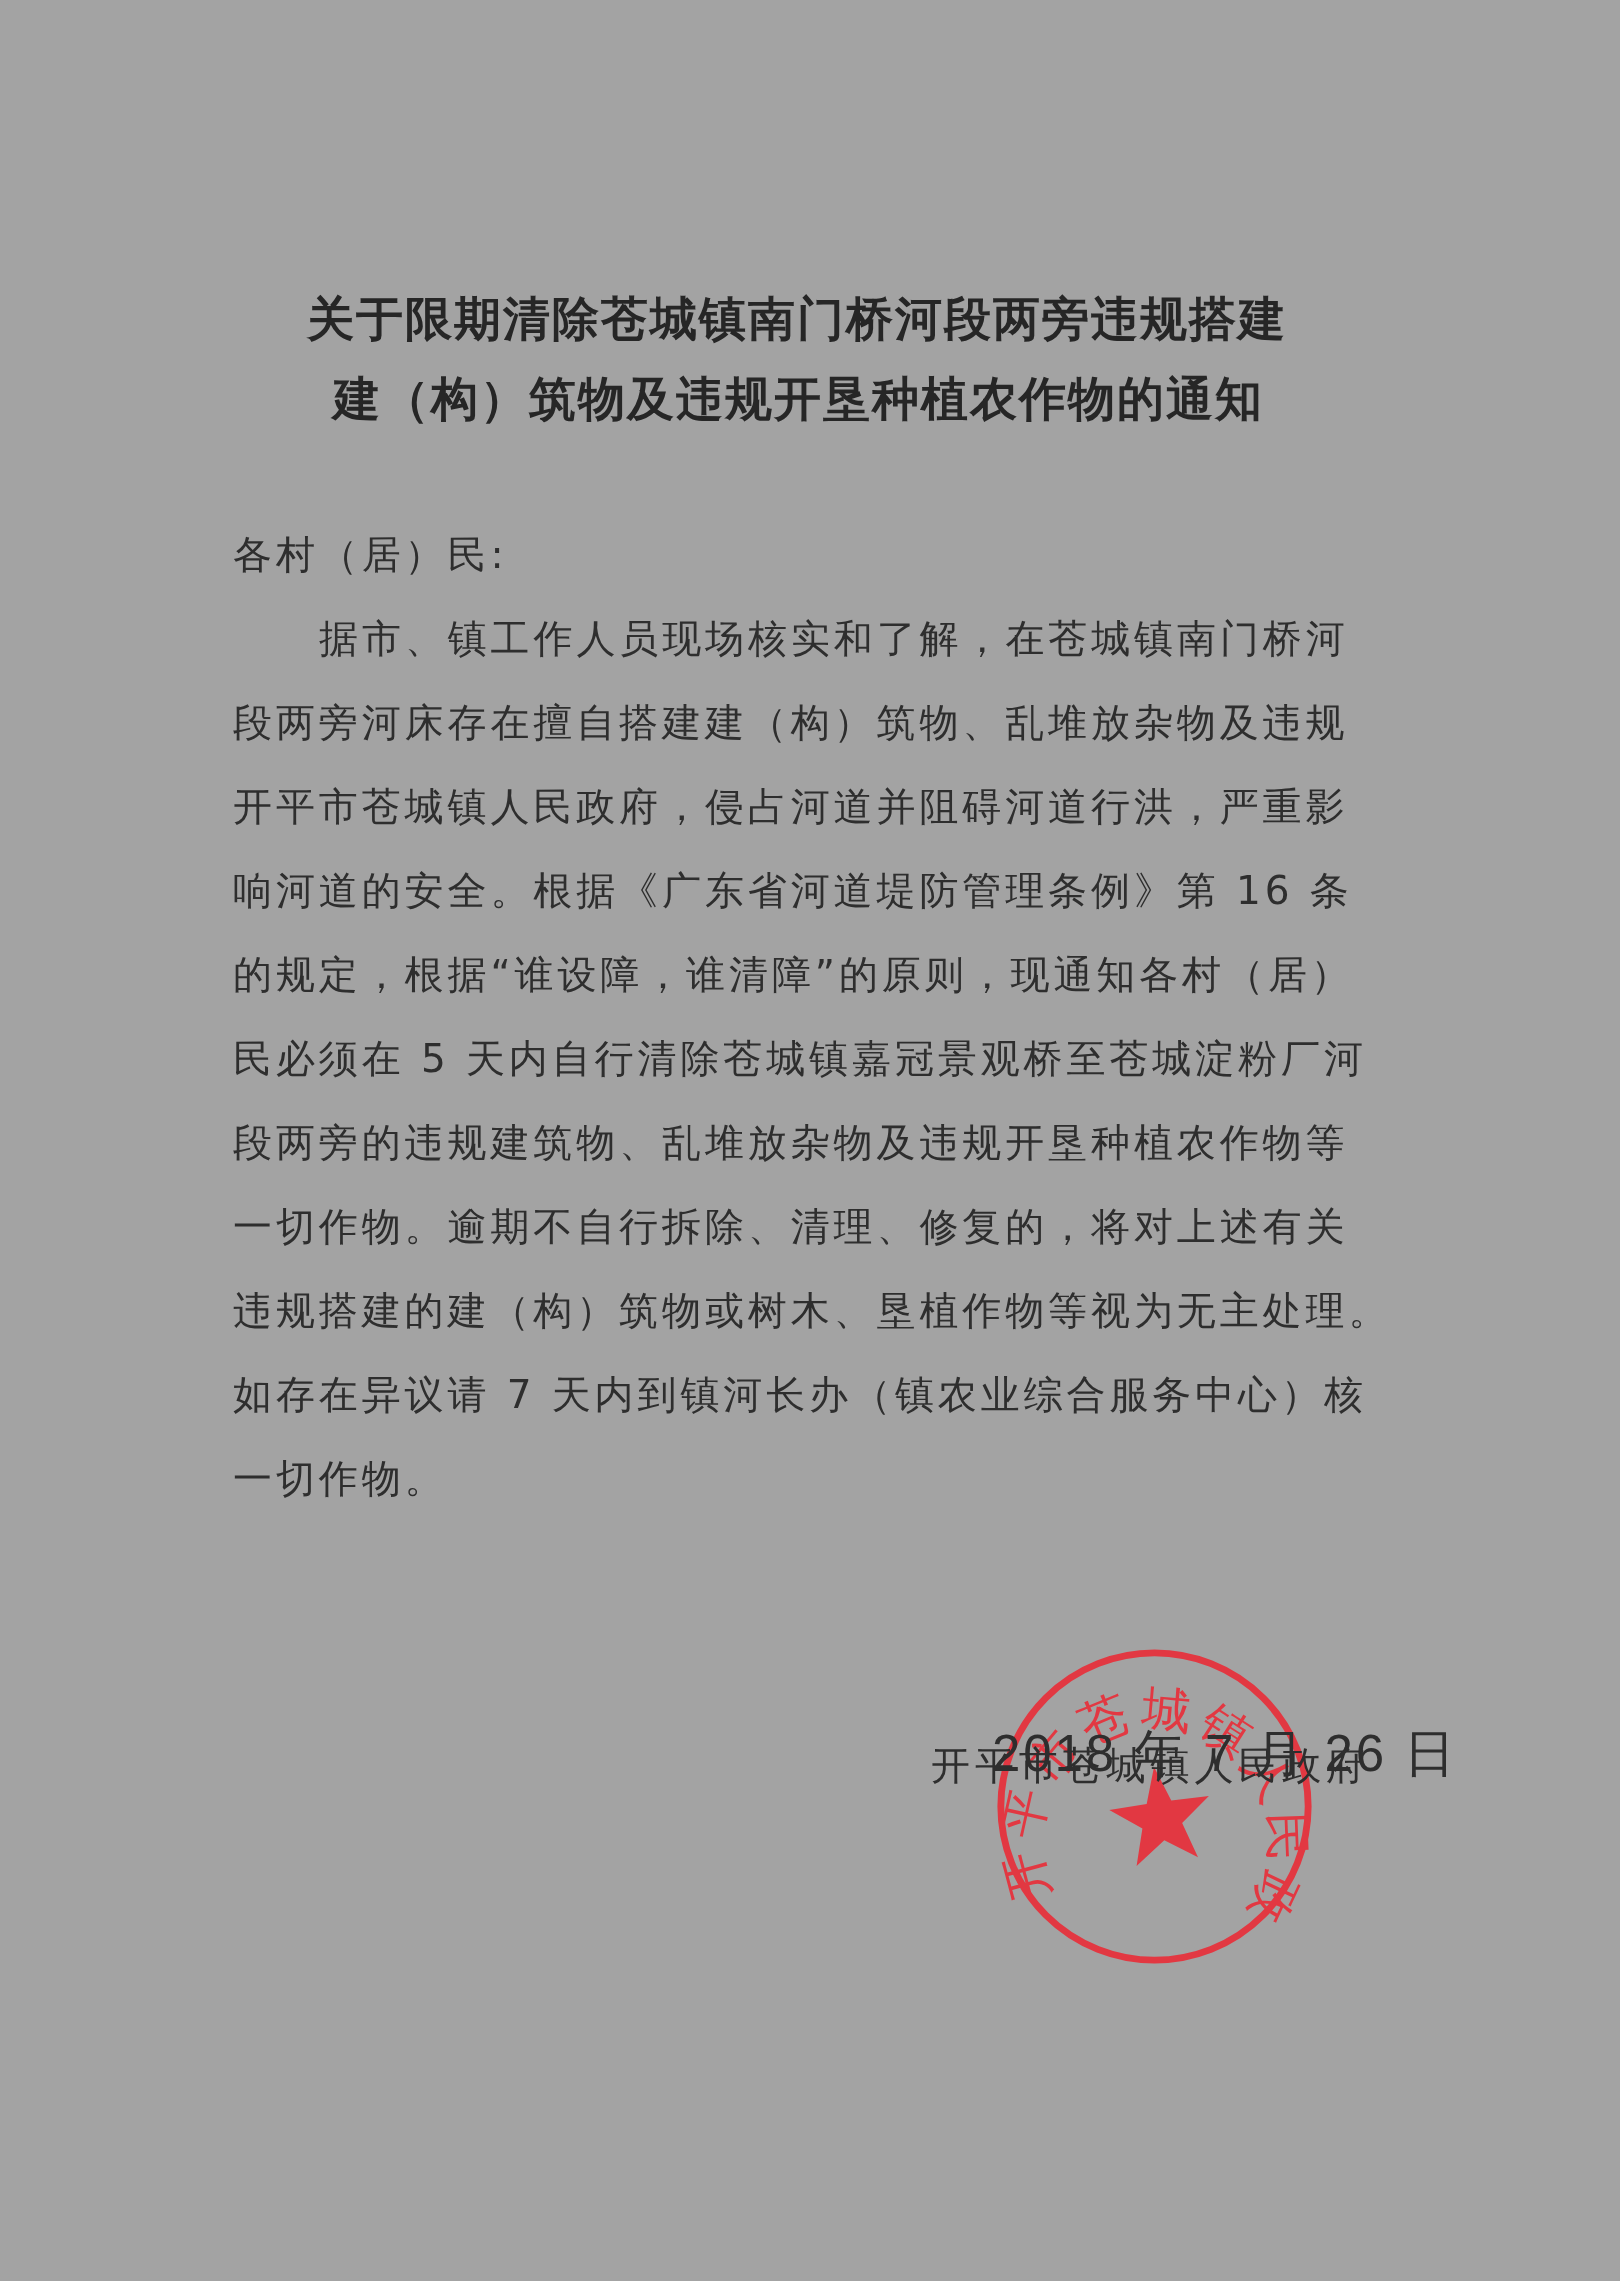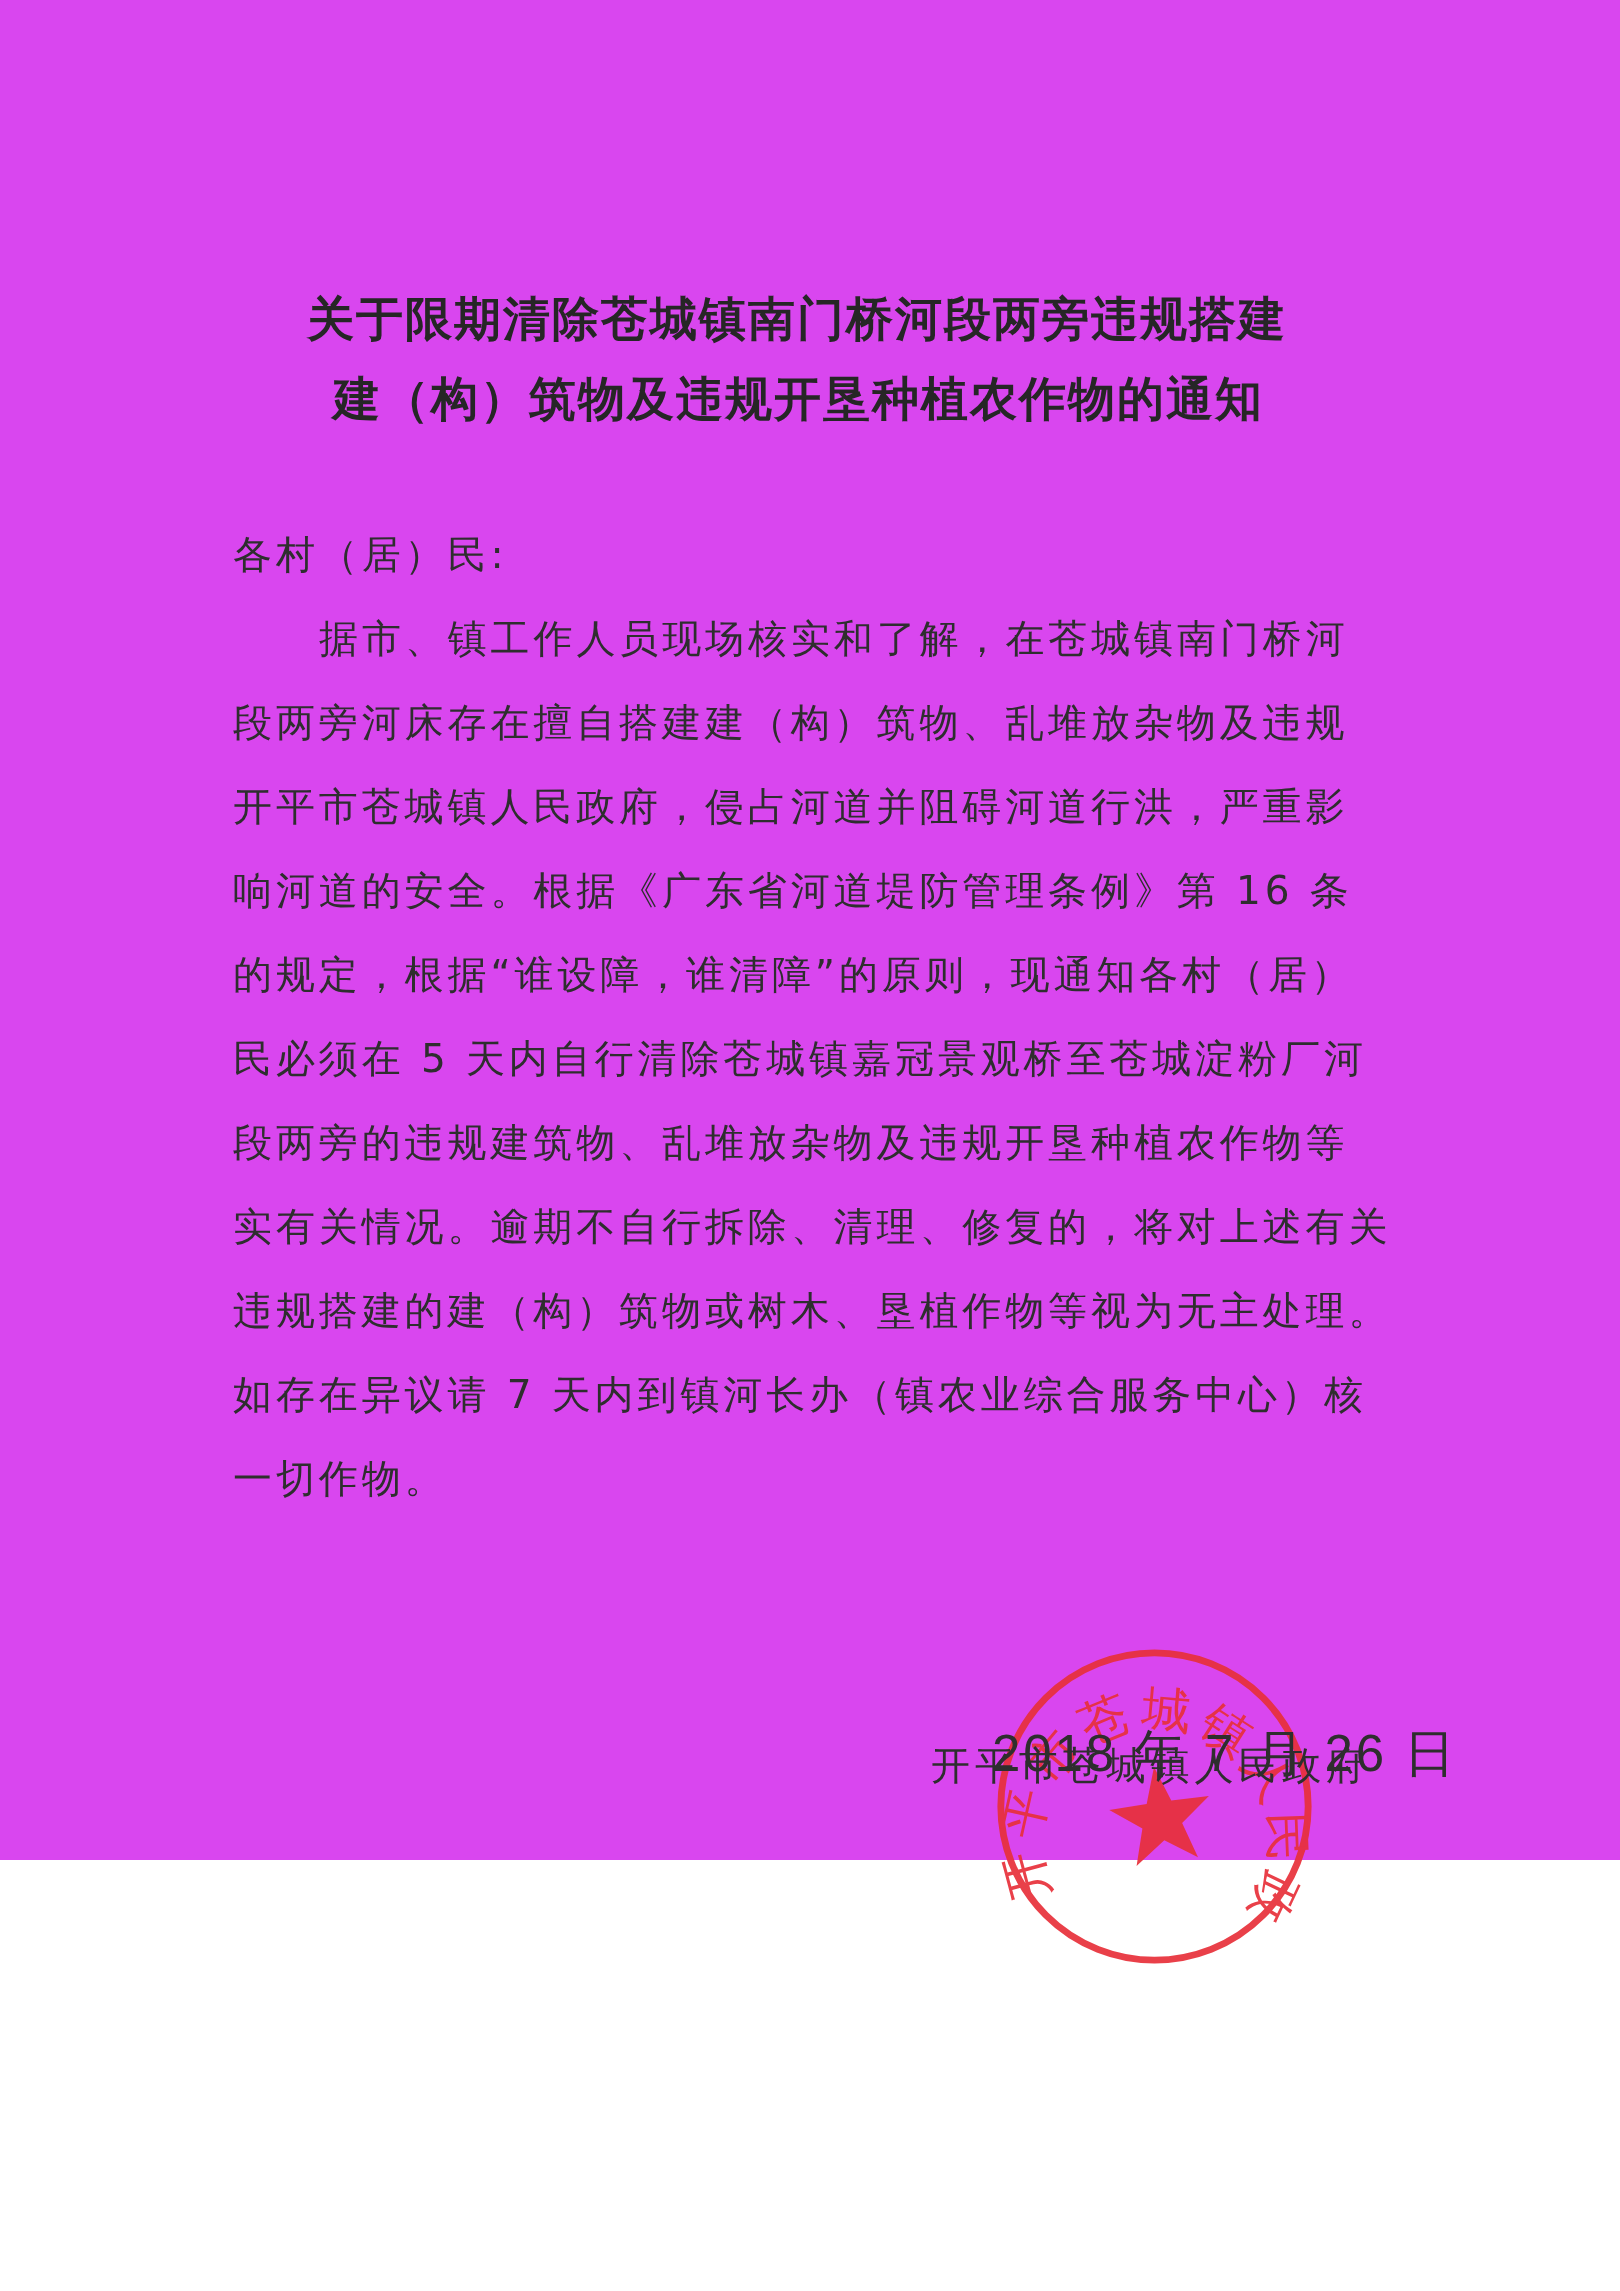--- a/index.html
+++ b/index.html
@@ -11,22 +11,22 @@
     width: 1620px;
     height: 2292px;
     position: relative;
     overflow: hidden;
     color: #2a2a2a;
   }
   .page {
     position: absolute;
     left: 0; top: 0;
     width: 1620px;
-    height: 1860px;
-    background: #d946ef;
+    height: 2281px;
+    background: #a3a3a3;
   }
   .title {
     position: absolute;
     left: 0;
     width: 1620px;
     font-family: "DejaVu Serif", "Liberation Serif", serif;
     font-weight: bold;
     font-size: 47px;
     line-height: 49px;
     color: #262626;
@@ -104,21 +104,21 @@
 
   <div class="body-text">
     <span class="line">各村（居）民:</span>
     <span class="line indent">据市、镇工作人员现场核实和了解，在苍城镇南门桥河</span>
     <span class="line">段两旁河床存在擅自搭建建（构）筑物、乱堆放杂物及违规</span>
     <span class="line">开平市苍城镇人民政府，侵占河道并阻碍河道行洪，严重影</span>
     <span class="line">响河道的安全。根据《广东省河道堤防管理条例》第 16 条</span>
     <span class="line">的规定，根据“谁设障，谁清障”的原则，现通知各村（居）</span>
     <span class="line">民必须在 5 天内自行清除苍城镇嘉冠景观桥至苍城淀粉厂河</span>
     <span class="line">段两旁的违规建筑物、乱堆放杂物及违规开垦种植农作物等</span>
-    <span class="line">实有关情况。逾期不自行拆除、清理、修复的，将对上述有关</span>
+    <span class="line">一切作物。逾期不自行拆除、清理、修复的，将对上述有关</span>
     <span class="line">违规搭建的建（构）筑物或树木、垦植作物等视为无主处理。</span>
     <span class="line">如存在异议请 7 天内到镇河长办（镇农业综合服务中心）核</span>
     <span class="line">一切作物。</span>
   </div>
 
   <div class="stamp">
     <svg viewBox="0 0 330 330" xmlns="http://www.w3.org/2000/svg">
       <defs>
         <path id="ringPath" d="M 60 255 A 118 118 0 1 1 270 255"></path>
       </defs>

